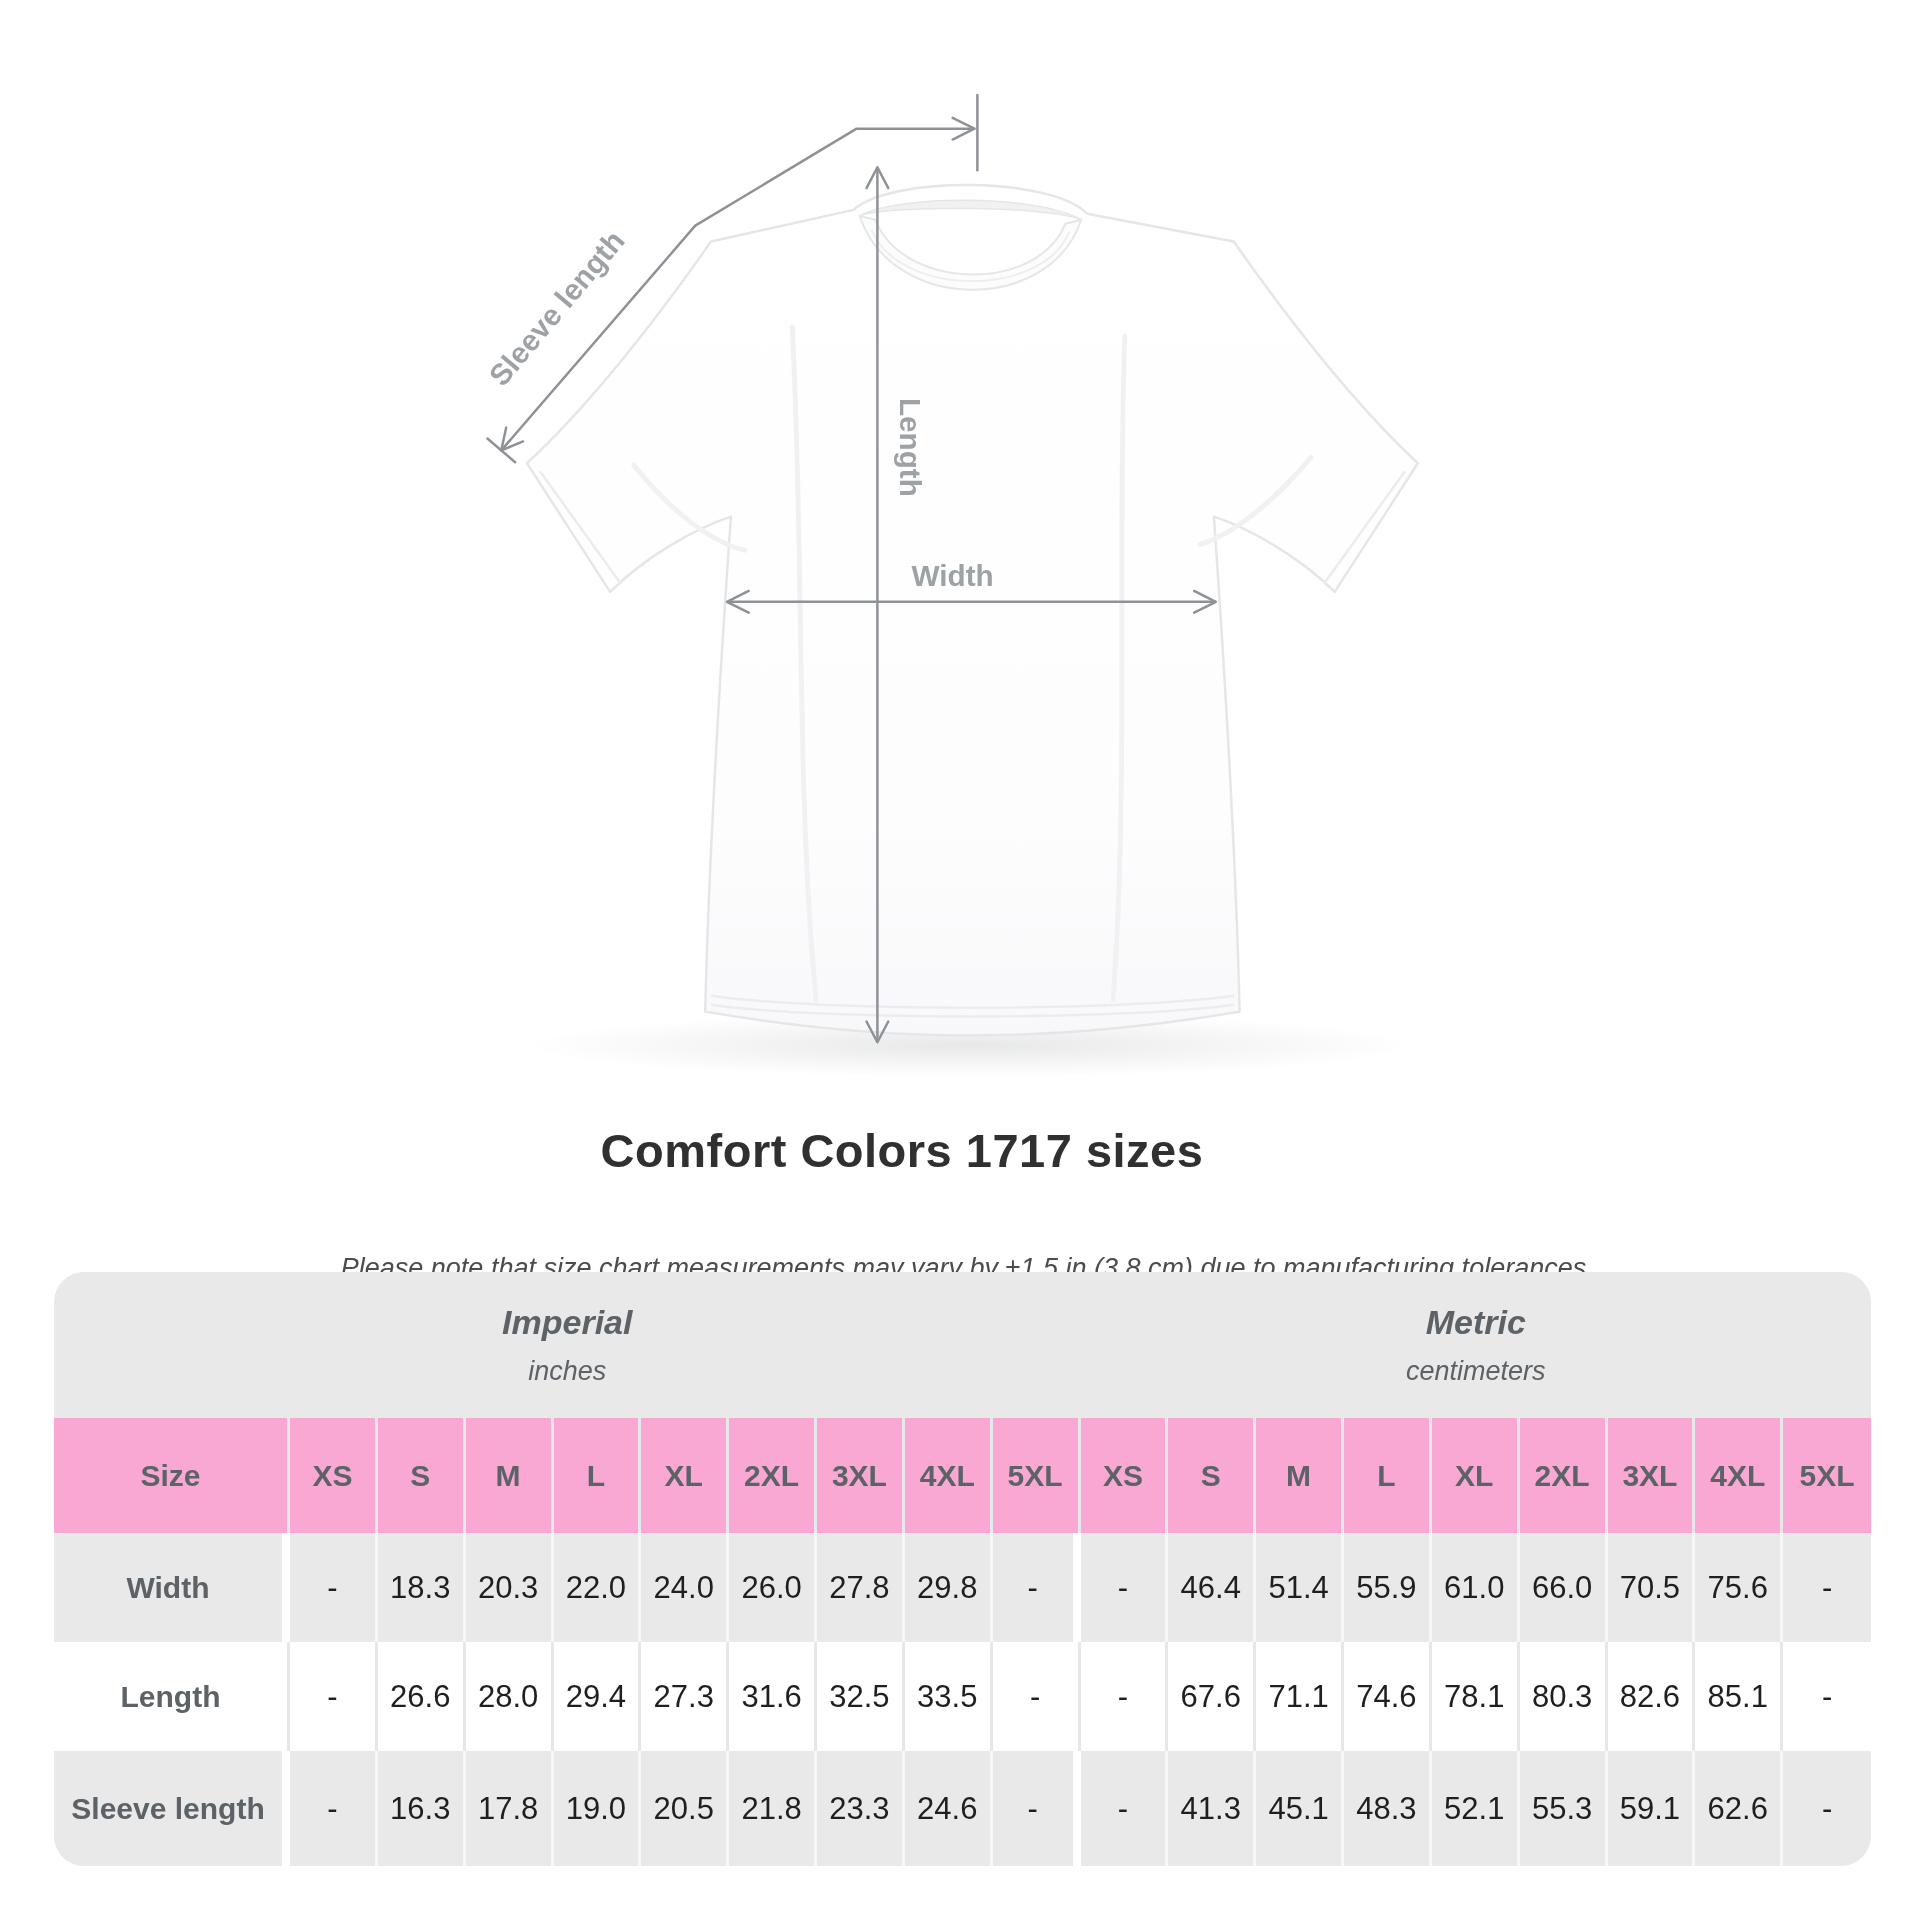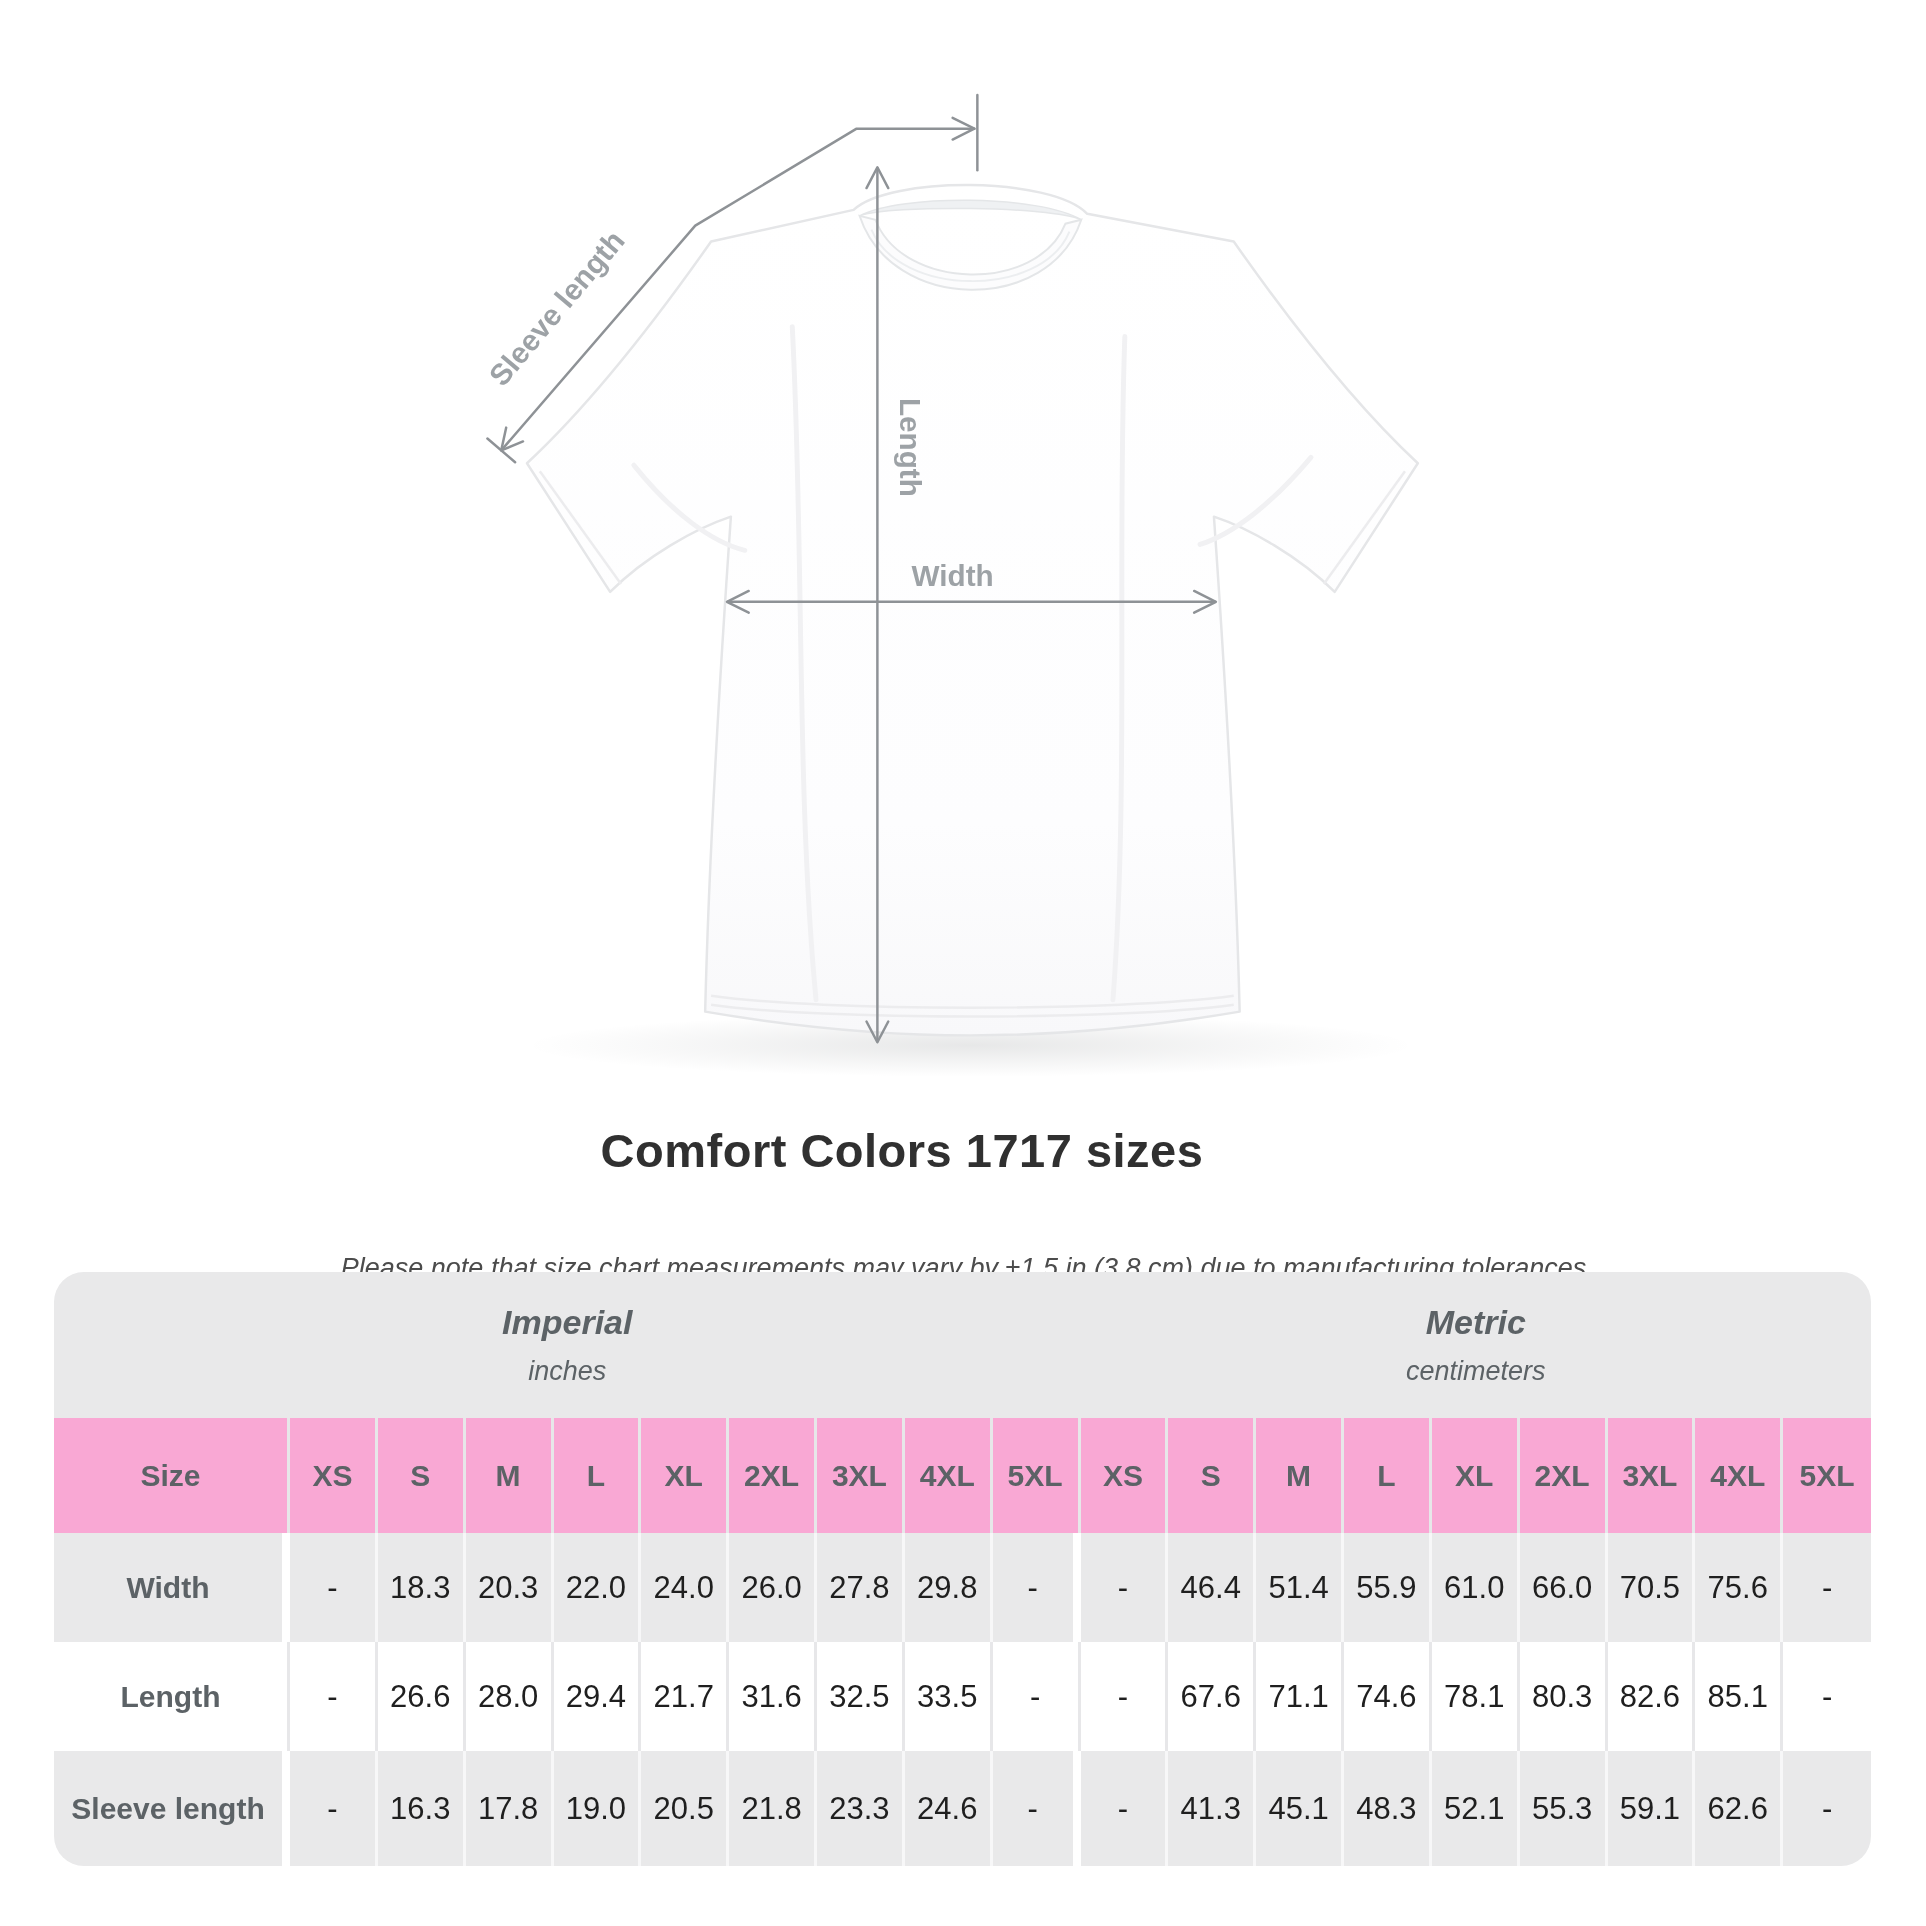--- a/index.html
+++ b/index.html
@@ -159,21 +159,21 @@
       <div class="cell stripe val">61.0</div>
       <div class="cell stripe val">66.0</div>
       <div class="cell stripe val">70.5</div>
       <div class="cell stripe val">75.6</div>
       <div class="cell stripe val last">-</div>
       <div class="cell plain label-col lab">Length</div>
       <div class="cell plain val">-</div>
       <div class="cell plain val">26.6</div>
       <div class="cell plain val">28.0</div>
       <div class="cell plain val">29.4</div>
-      <div class="cell plain val">21.7</div>
+      <div class="cell plain val">27.3</div>
       <div class="cell plain val">31.6</div>
       <div class="cell plain val">32.5</div>
       <div class="cell plain val">33.5</div>
       <div class="cell plain val unit-sep">-</div>
       <div class="cell plain val">-</div>
       <div class="cell plain val">67.6</div>
       <div class="cell plain val">71.1</div>
       <div class="cell plain val">74.6</div>
       <div class="cell plain val">78.1</div>
       <div class="cell plain val">80.3</div>

